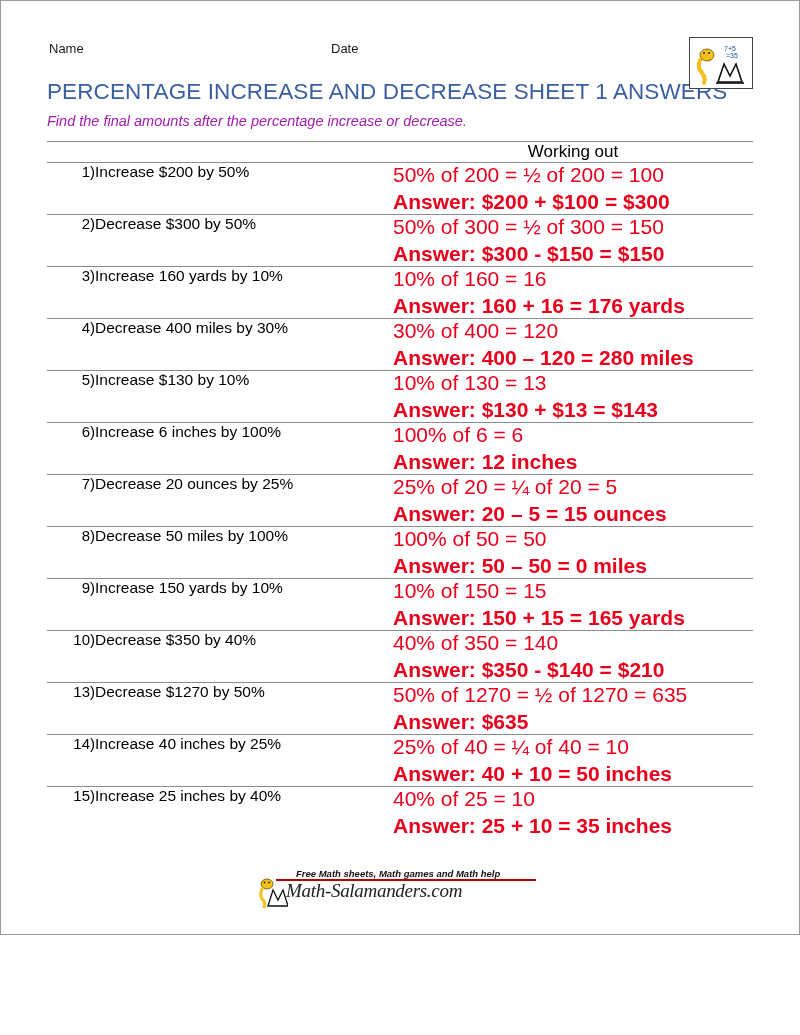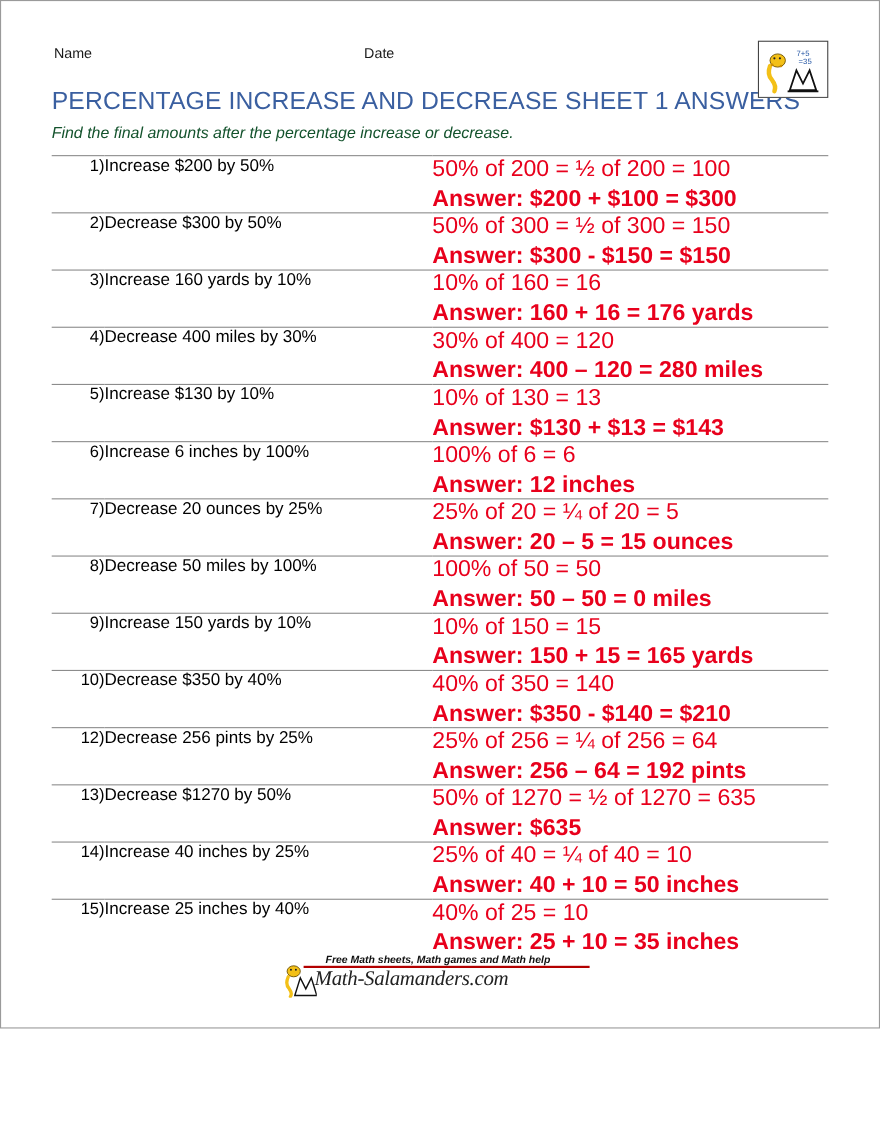--- a/index.html
+++ b/index.html
@@ -65,21 +65,21 @@
     margin-top: 14px;
     font-size: 22.5px;
     color: #3a5fa0;
     letter-spacing: 0.1px;
     white-space: nowrap;
   }
   .subtitle {
     margin-top: 8px;
     font-size: 14.5px;
     font-style: italic;
-    color: #14532d;
+    color: #a21caf;
   }
 
   
   table.sheet {
     margin-top: 12px;
     border-collapse: collapse;
     width: 706px;
     table-layout: fixed;
   }
   table.sheet td {
@@ -197,20 +197,25 @@
     <div class="title">PERCENTAGE INCREASE AND DECREASE SHEET 1 ANSWERS</div>
     <div class="subtitle">Find the final amounts after the percentage increase or decrease.</div>
 
     <table class="sheet">
       <colgroup>
         <col style="width:48px">
         <col style="width:298px">
         <col>
       </colgroup>
       <tbody>
+        <tr class="rule-top">
+          <td class="hdr-blank"></td>
+          <td class="hdr-blank"></td>
+          <td class="working-head">Working out</td>
+        </tr>
 
         <tr class="row">
           <td class="num">1)</td>
           <td class="q">Increase $200 by 50%</td>
           <td class="w">
             <div>50% of 200 = ½ of 200 = 100</div>
             <div class="line2">Answer: $200 + $100 = $300</div>
           </td>
         </tr>
 
@@ -289,28 +294,20 @@
         <tr class="row">
           <td class="num">10)</td>
           <td class="q">Decrease $350 by 40%</td>
           <td class="w">
             <div>40% of 350 = 140</div>
             <div class="line2">Answer: $350 - $140 = $210</div>
           </td>
         </tr>
 
 
-        <tr class="row">
-          <td class="num">12)</td>
-          <td class="q">Decrease 256 pints by 25%</td>
-          <td class="w">
-            <div>25% of 256 = ¼ of 256 = 64</div>
-            <div class="line2">Answer: 256 – 64 = 192 pints</div>
-          </td>
-        </tr>
 
         <tr class="row">
           <td class="num">13)</td>
           <td class="q">Decrease $1270 by 50%</td>
           <td class="w">
             <div>50% of 1270 = ½ of 1270 = 635</div>
             <div class="line2">Answer: $635</div>
           </td>
         </tr>
 

